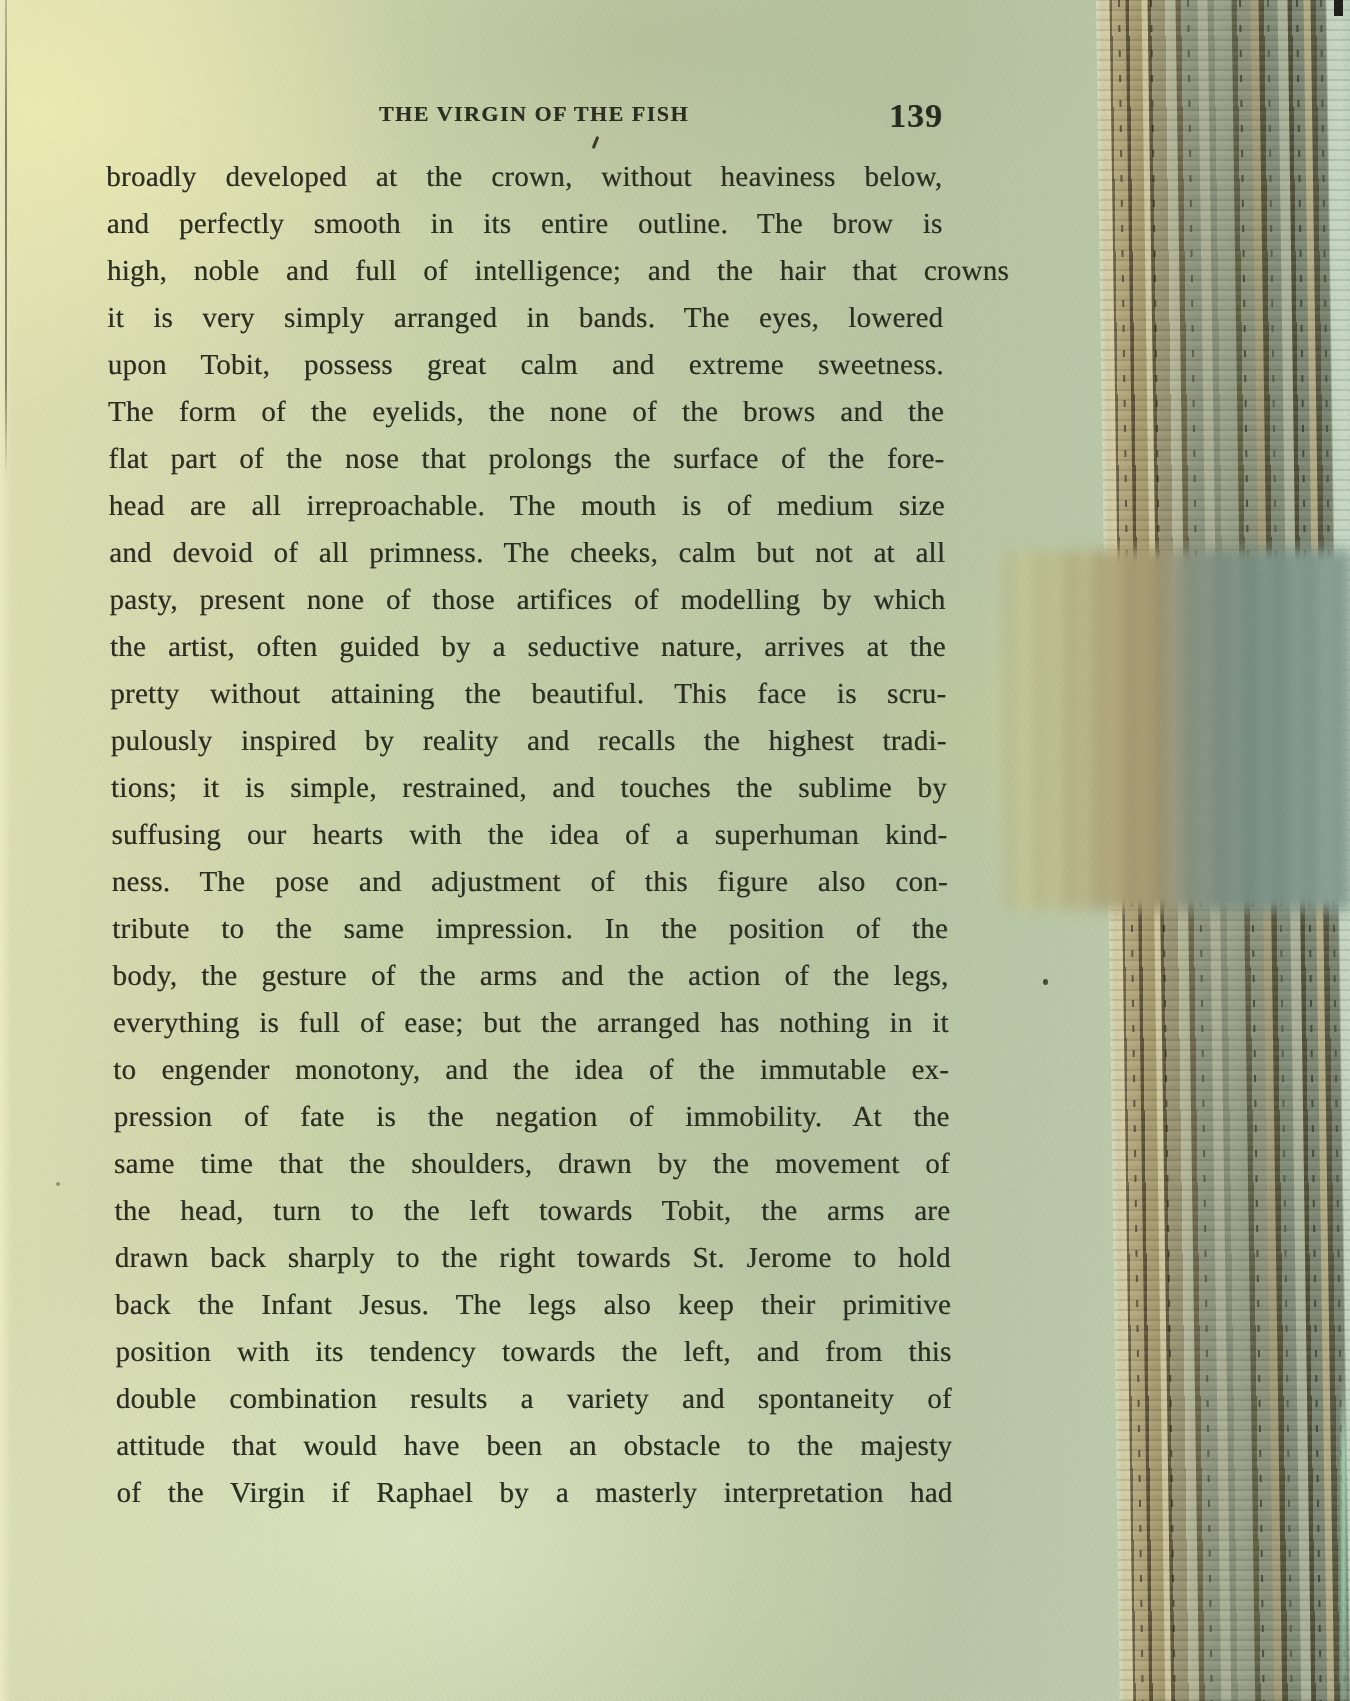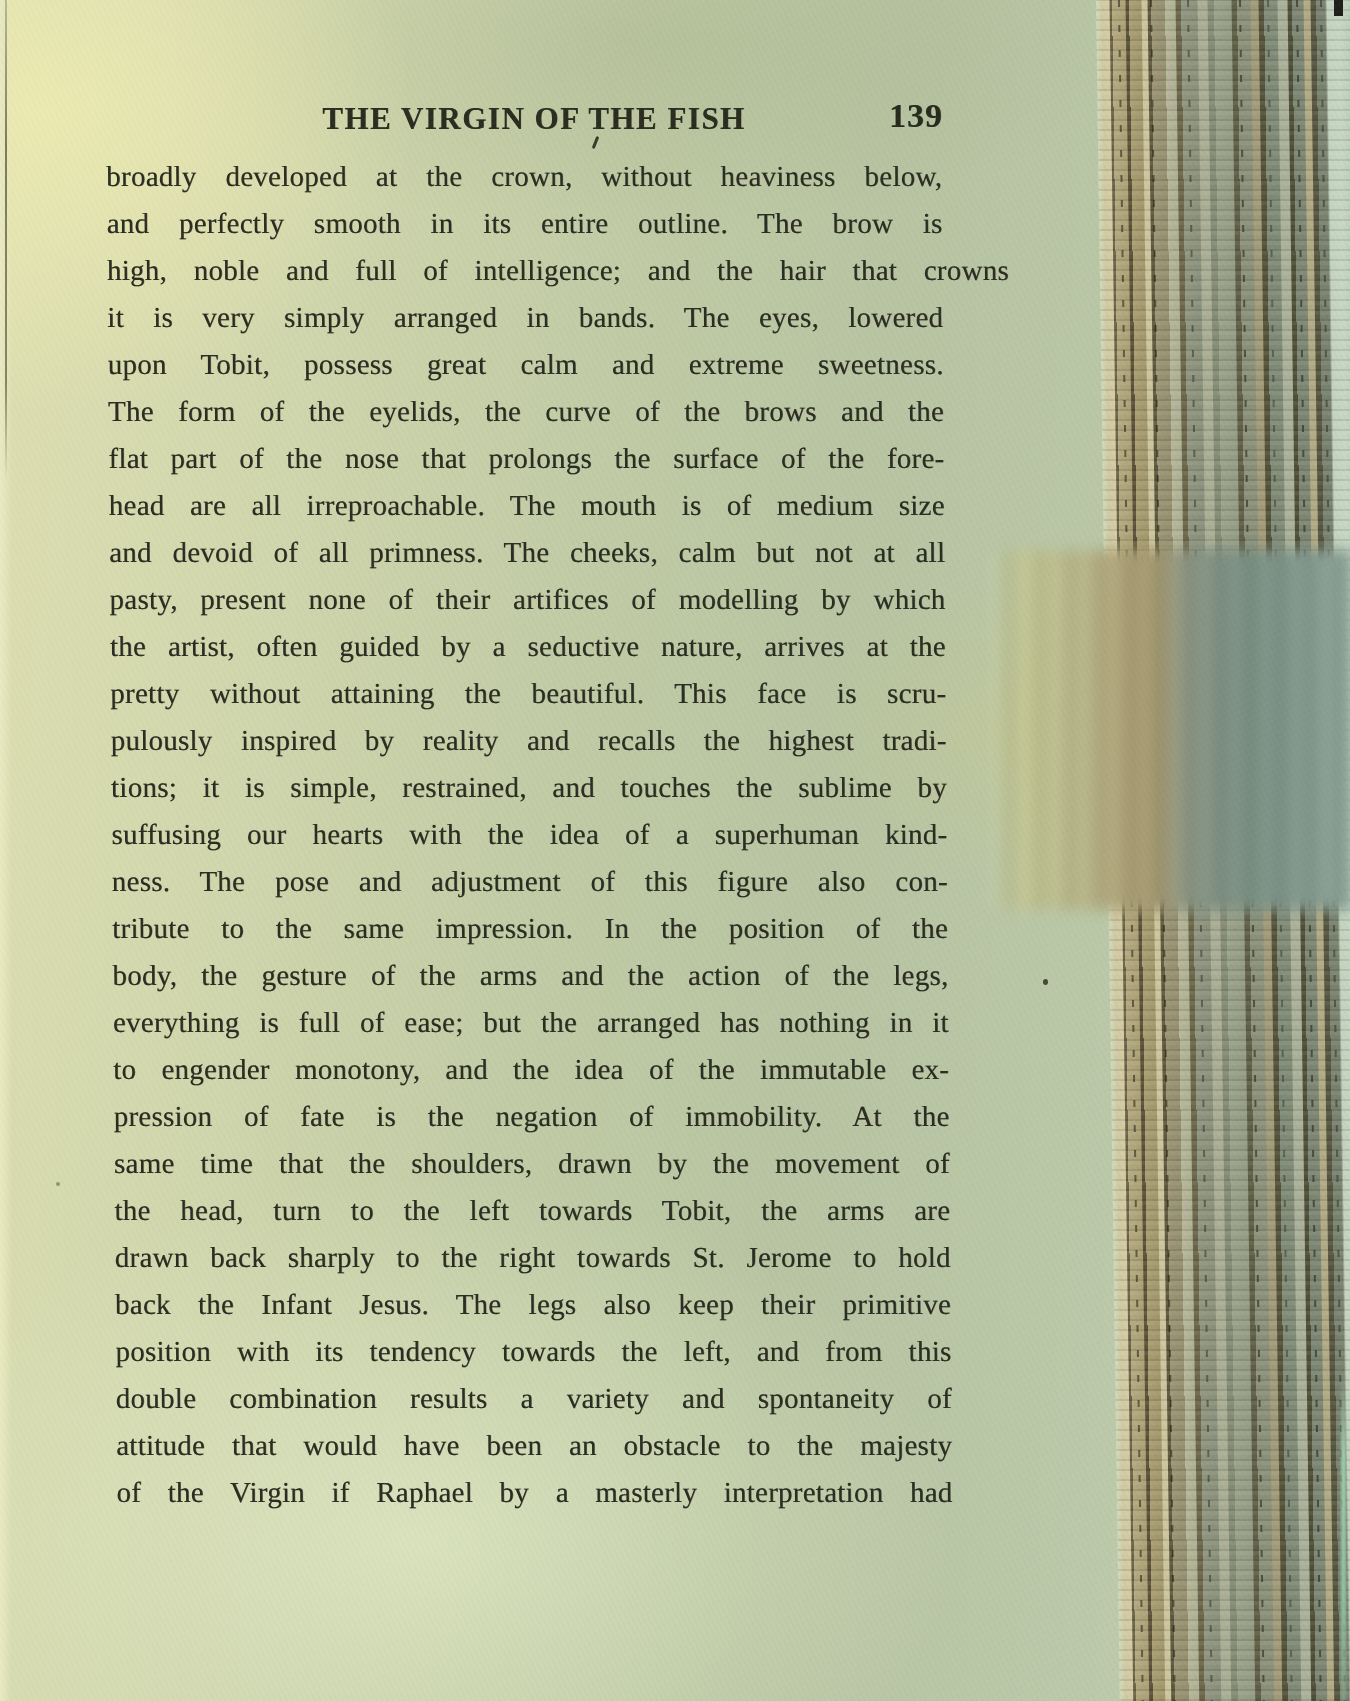--- a/index.html
+++ b/index.html
@@ -18,21 +18,21 @@
       radial-gradient(ellipse 270px 210px at 1000px 730px, rgba(201,201,141,0.38), rgba(201,201,141,0) 70%),
       linear-gradient(97deg,#dfe0b2 0%,#d3d8ae 18%,#c2cca6 40%,#b8c4a2 60%,#bac8a8 78%,#c2d0b2 100%);
   }
   .left-photo-edge{position:absolute;left:0;top:0;width:12px;height:1701px;z-index:2;
     background:linear-gradient(90deg,#e9eac2 0px,#e6e7bd 3px,rgba(233,234,194,0) 12px);}
   .left-edge-line{position:absolute;left:5px;top:0;width:2px;height:480px;z-index:2;
     background:linear-gradient(180deg,rgba(70,68,40,0.28),rgba(58,56,34,0.62) 30%,rgba(58,56,34,0.55) 80%,rgba(58,56,34,0));}
   
   .head-title{
     position:absolute;left:116px;top:101px;width:836px;z-index:3;
-    font-size:31px;font-weight:bold;letter-spacing:1.5px;text-align:center;
+    font-size:22px;font-weight:bold;letter-spacing:1.5px;text-align:center;
     color:#2b2d20;text-shadow:0.4px 0.4px 0.4px rgba(43,45,32,0.55);
   }
   .head-page-num{
     position:absolute;left:889px;top:97px;z-index:3;
     font-size:34px;font-weight:bold;color:#272b1e;
     text-shadow:0.4px 0.4px 0.4px rgba(43,45,32,0.5);
     letter-spacing:1px;
   }
   
   .text-block{
@@ -122,25 +122,25 @@
 
   <div class="head-title">THE VIRGIN OF THE FISH</div>
   <div class="head-page-num">139</div>
 
   <div class="text-block">
       <div class="line">broadly developed at the crown, without heaviness below,</div>
       <div class="line">and perfectly smooth in its entire outline. The brow is</div>
       <div class="line line-wide">high, noble and full of intelligence; and the hair that crowns</div>
       <div class="line">it is very simply arranged in bands. The eyes, lowered</div>
       <div class="line">upon Tobit, possess great calm and extreme sweetness.</div>
-      <div class="line">The form of the eyelids, the curve of the brows and the</div>
+      <div class="line">The form of the eyelids, the none of the brows and the</div>
       <div class="line">flat part of the nose that prolongs the surface of the fore-</div>
       <div class="line">head are all irreproachable. The mouth is of medium size</div>
       <div class="line">and devoid of all primness. The cheeks, calm but not at all</div>
-      <div class="line">pasty, present none of their artifices of modelling by which</div>
+      <div class="line">pasty, present none of those artifices of modelling by which</div>
       <div class="line">the artist, often guided by a seductive nature, arrives at the</div>
       <div class="line">pretty without attaining the beautiful. This face is scru-</div>
       <div class="line">pulously inspired by reality and recalls the highest tradi-</div>
       <div class="line">tions; it is simple, restrained, and touches the sublime by</div>
       <div class="line">suffusing our hearts with the idea of a superhuman kind-</div>
       <div class="line">ness. The pose and adjustment of this figure also con-</div>
       <div class="line">tribute to the same impression. In the position of the</div>
       <div class="line">body, the gesture of the arms and the action of the legs,</div>
       <div class="line">everything is full of ease; but the arranged has nothing in it</div>
       <div class="line">to engender monotony, and the idea of the immutable ex-</div>

